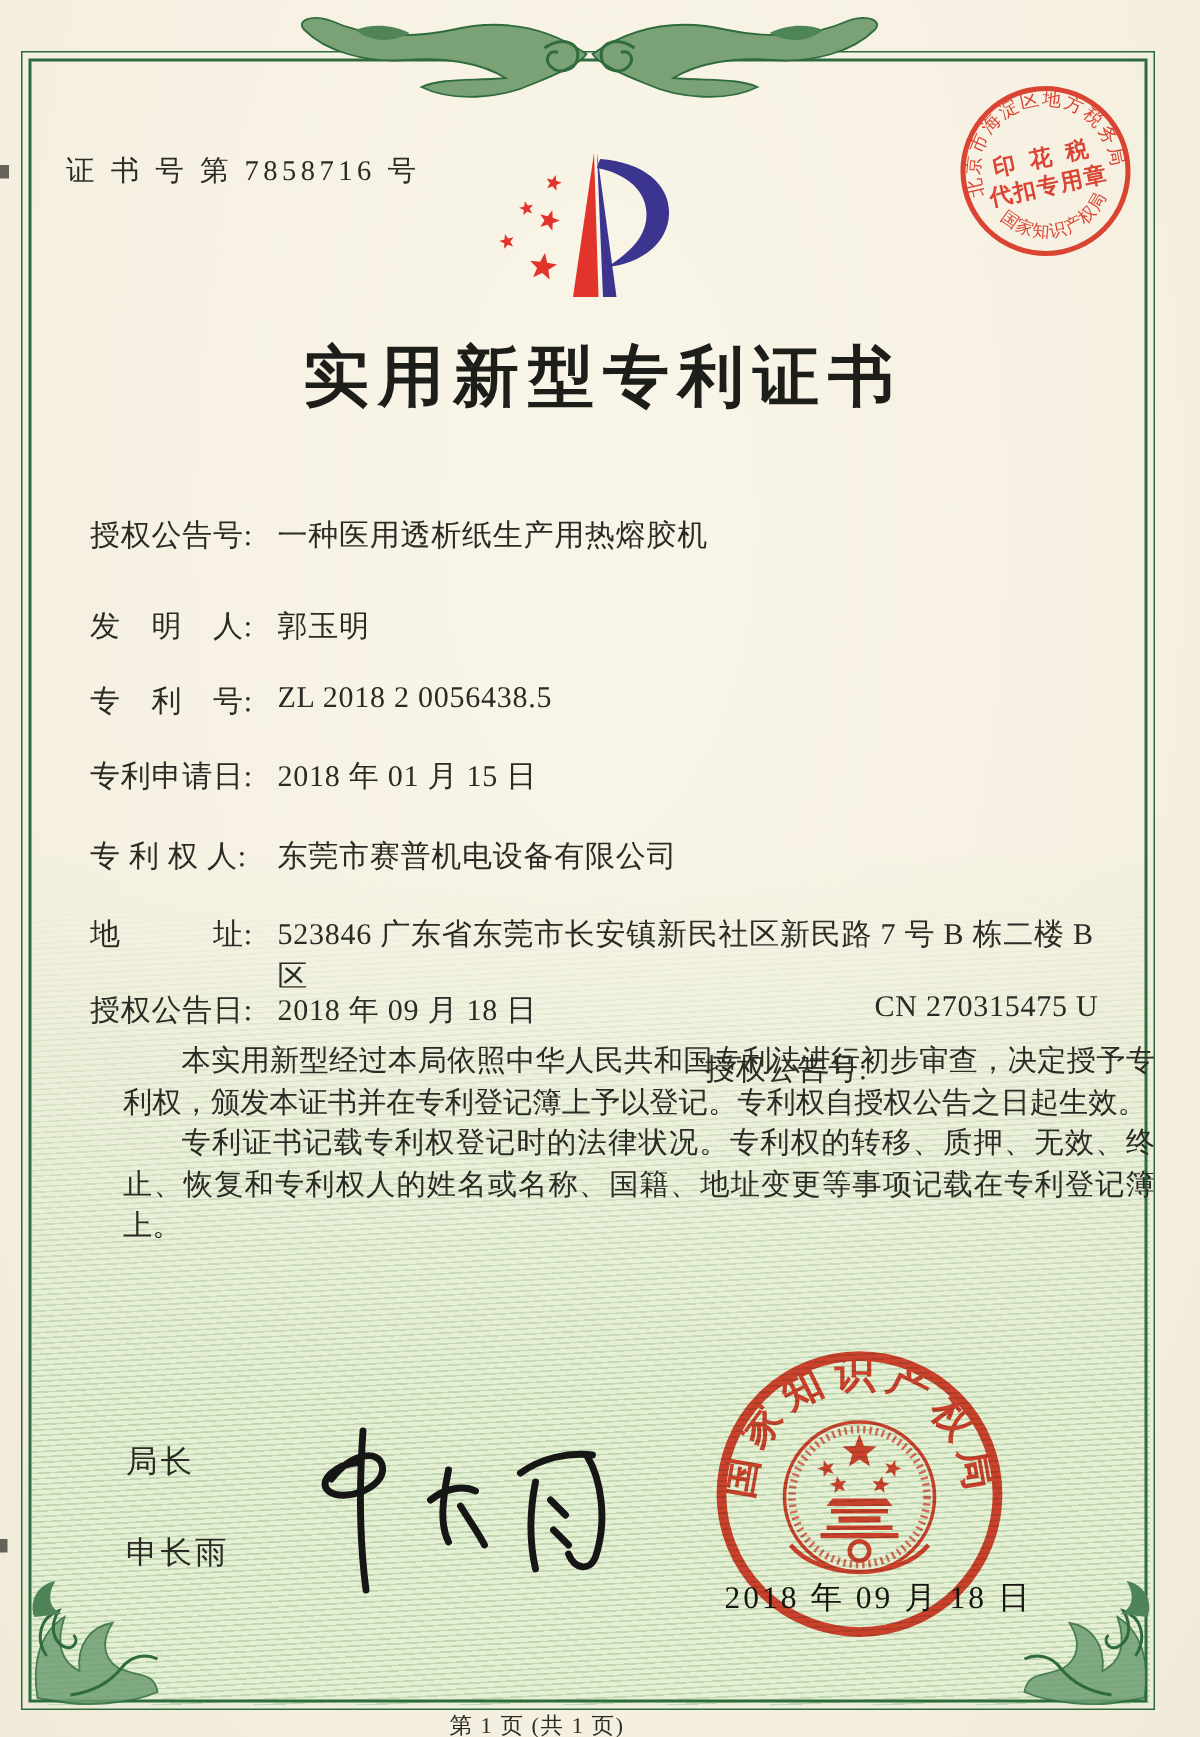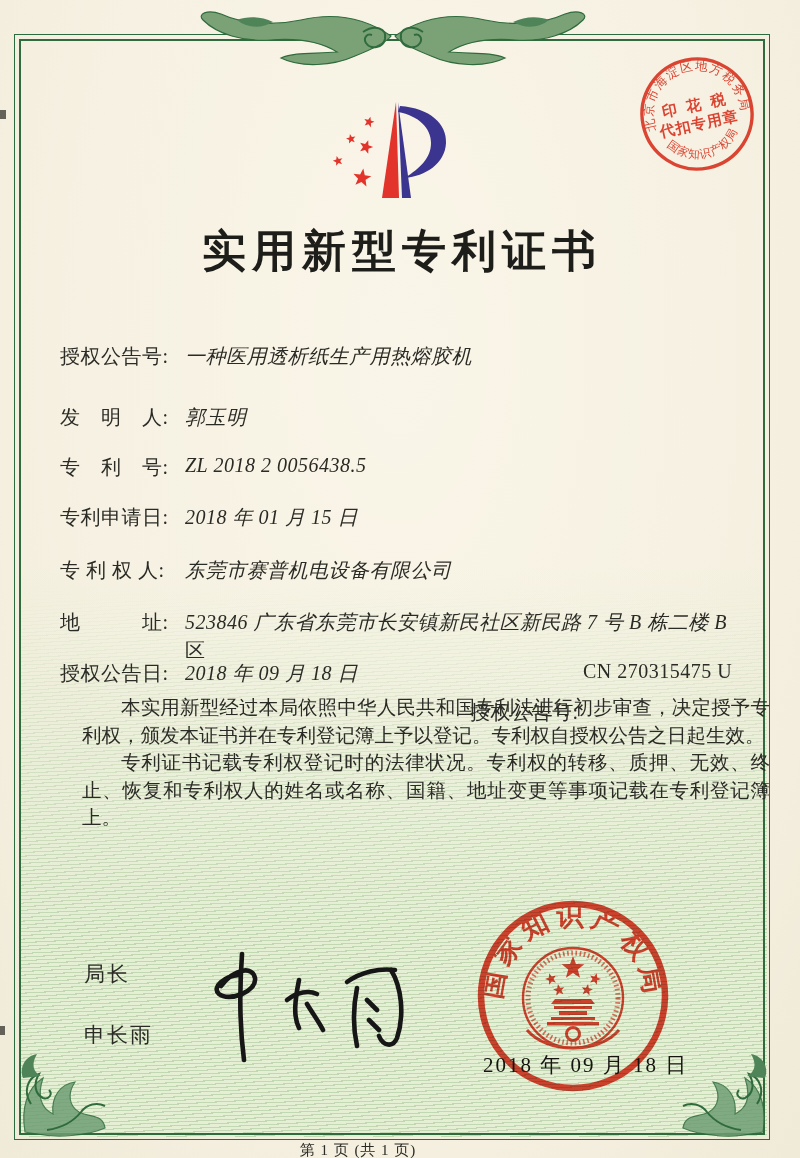--- a/index.html
+++ b/index.html
@@ -22,21 +22,21 @@
   svg.deco{position:absolute;z-index:2;}
   .top-orn{left:193px;top:8px;}
   .corner-bl{left:17px;top:1044px;}
   .corner-br{left:676px;top:1044px;}
   .cert-no{position:absolute;left:44px;top:101px;font-size:19px;letter-spacing:3px;z-index:2;}
   .logo{position:absolute;left:325px;top:98px;z-index:2;}
   .title{position:absolute;left:14px;top:222px;width:776px;text-align:center;
     font-size:44px;font-weight:700;letter-spacing:6px;color:#1d1d1a;z-index:2;}
   .row{position:absolute;left:0;width:800px;font-size:20px;z-index:2;letter-spacing:.5px;}
   .row .lab{position:absolute;left:60px;white-space:pre;}
-  .row .val{position:absolute;left:185px;white-space:pre;font-style:italic;}
+  .row .val{position:absolute;left:185px;white-space:pre;}
   .row .lab2{position:absolute;left:470px;white-space:pre;margin-top:39px;}
   .row .val2{position:absolute;left:583px;white-space:pre;}
   .r0{top:343px}.r1{top:404px}.r2{top:454px}.r3{top:504px}.r4{top:557px}.r5{top:609px}.r6{top:660px}
   .addr2{position:absolute;left:185px;top:28px;white-space:pre;}
   .paras{position:absolute;left:60px;top:694px;width:688px;z-index:2;
     font-size:19.5px;line-height:27.5px;text-align:justify;margin-left:22px;}
   .paras p{margin:0;text-indent:2em;}
   .dir-title{position:absolute;left:84px;top:960px;font-size:21px;letter-spacing:2px;z-index:3;}
   .dir-name{position:absolute;left:84px;top:1021px;font-size:21px;letter-spacing:2px;z-index:3;}
   .signature{position:absolute;left:195px;top:942px;z-index:3;}
@@ -84,20 +84,21 @@
     <use href="#scrollHalf" transform="translate(200,4) scale(-1,1)"></use>
   </svg>
 
   <svg class="deco corner-bl" width="95" height="95">
     <use href="#cornerFl"></use>
   </svg>
   <svg class="deco corner-br" width="95" height="95">
     <use href="#cornerFl" transform="translate(95,0) scale(-1,1)"></use>
   </svg>
 
+  <div class="cert-no">证 书 号 第 7858716 号</div>
 
   <svg class="logo" width="135" height="115" viewBox="0 0 135 115">
     <g fill="#e2342b">
       <use href="#star" transform="translate(44,24) scale(0.55) rotate(15)"></use>
       <use href="#star" transform="translate(26,41) scale(0.5) rotate(-12)"></use>
       <use href="#star" transform="translate(41,49) scale(0.72) rotate(18)"></use>
       <use href="#star" transform="translate(13,63) scale(0.52) rotate(-15)"></use>
       <use href="#star" transform="translate(37,80) scale(0.95) rotate(8)"></use>
     </g>
     <path d="M75,8 C105,10 122,26 121,45 C120,66 100,78 80,80 C95,70 106,60 106,45 C106,30 94,18 73,14 Z" fill="#3b3590"></path>

